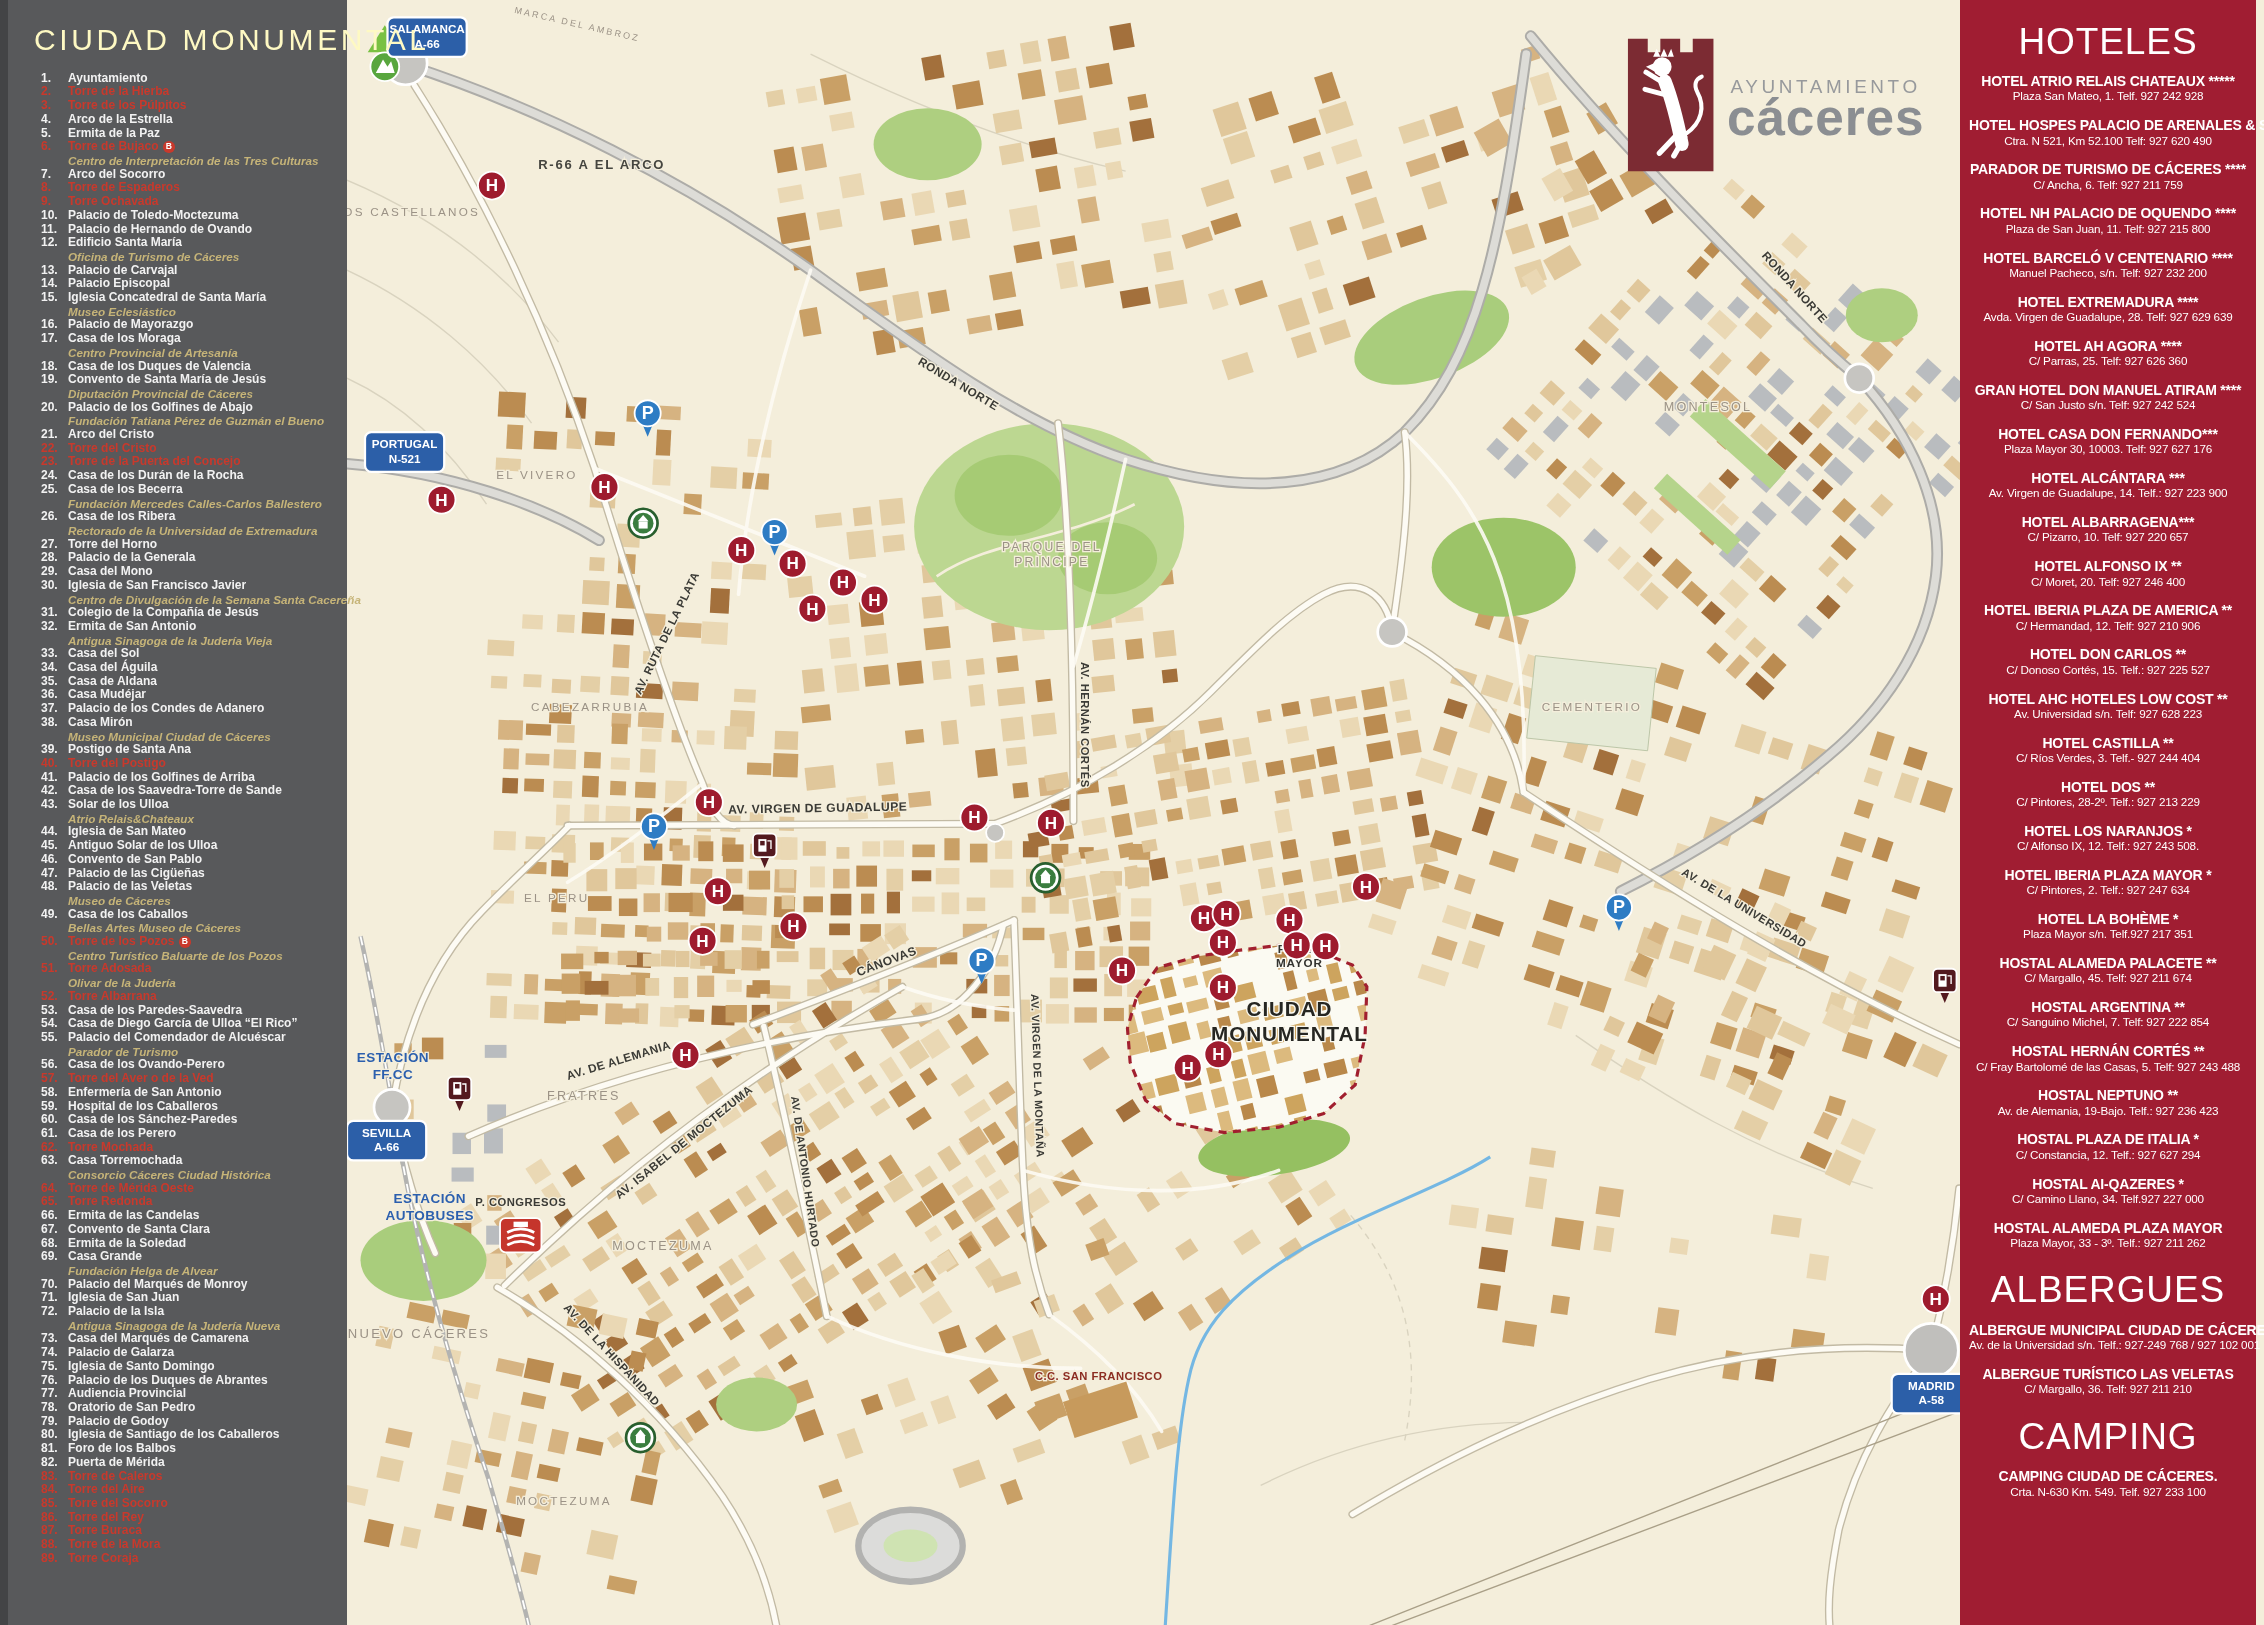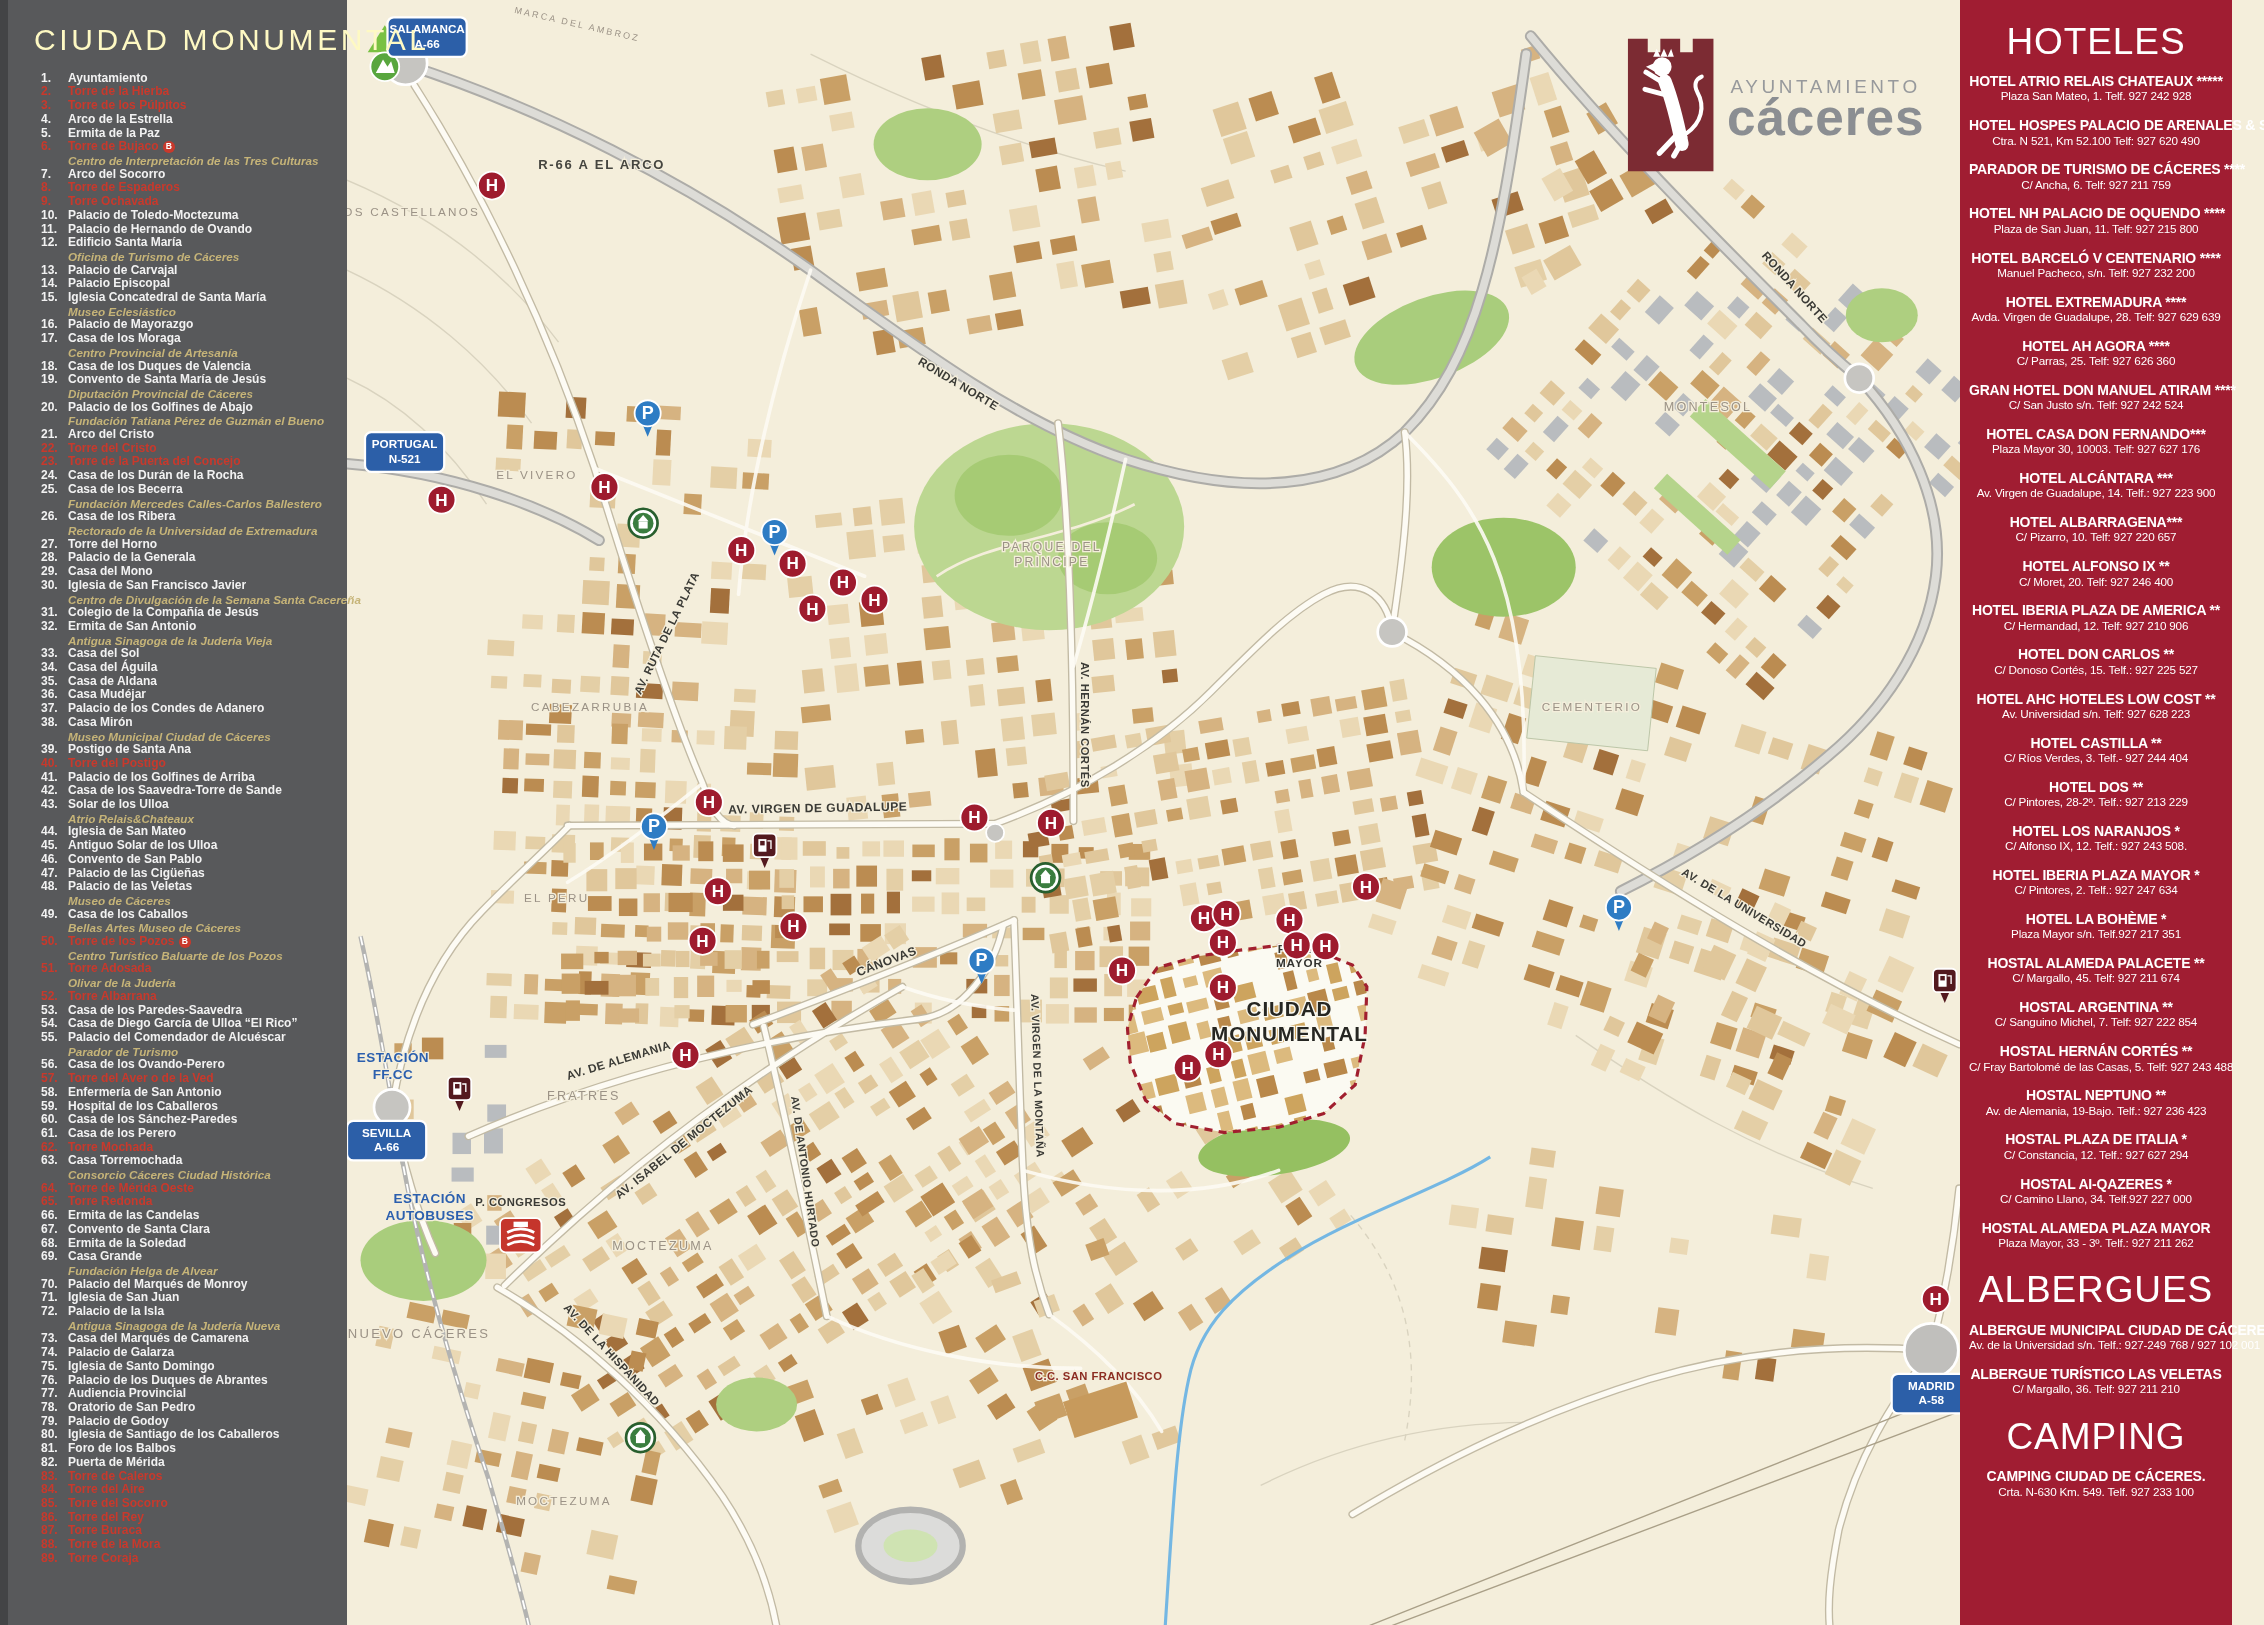--- a/index.html
+++ b/index.html
@@ -15,21 +15,21 @@
   .mono-row{display:flex;line-height:13.7px;font-size:12px;font-weight:700;color:#f2f2f2;}
   .mono-row .num{width:27px;margin-left:41px;flex:none;}
   .mono-row .nm{white-space:nowrap;}
   .mono-row.red{color:#c8392c;}
   .mono-sub{margin-left:68px;line-height:13.7px;font-size:11.7px;font-style:italic;
             font-weight:600;color:#c6b478;white-space:nowrap;}
   .bbadge{display:inline-block;width:11.7px;height:11.7px;border-radius:50%;background:#c8392c;
           color:#fff;font-size:8.6px;font-weight:700;text-align:center;line-height:11.7px;
           margin-left:4.5px;vertical-align:0.9px;}
   
-  #right-panel{position:absolute;left:1960px;top:0;width:272px;height:1626px;
+  #right-panel{position:absolute;left:1960px;top:0;width:296px;height:1626px;
                background:#a01d32;box-sizing:border-box;padding:21.6px 9px 0 9px;
                color:#fff;text-align:center;}
   .rp-title{font-size:37px;font-weight:400;letter-spacing:0.9px;line-height:40px;margin-bottom:12.6px;}
   .rp-title.later{margin-top:20px;}
   .rp-entry{margin-bottom:14.4px;}
   .rp-name{font-size:14px;font-weight:700;line-height:15.3px;letter-spacing:-0.2px;white-space:nowrap;}
   .rp-addr{font-size:11.7px;font-weight:400;line-height:14.4px;letter-spacing:-0.2px;white-space:nowrap;text-align:center;}
   
   #map-wrap{position:absolute;left:347px;top:0;width:1614px;height:1626px;}
   svg text{font-family:"Liberation Sans",sans-serif;}

